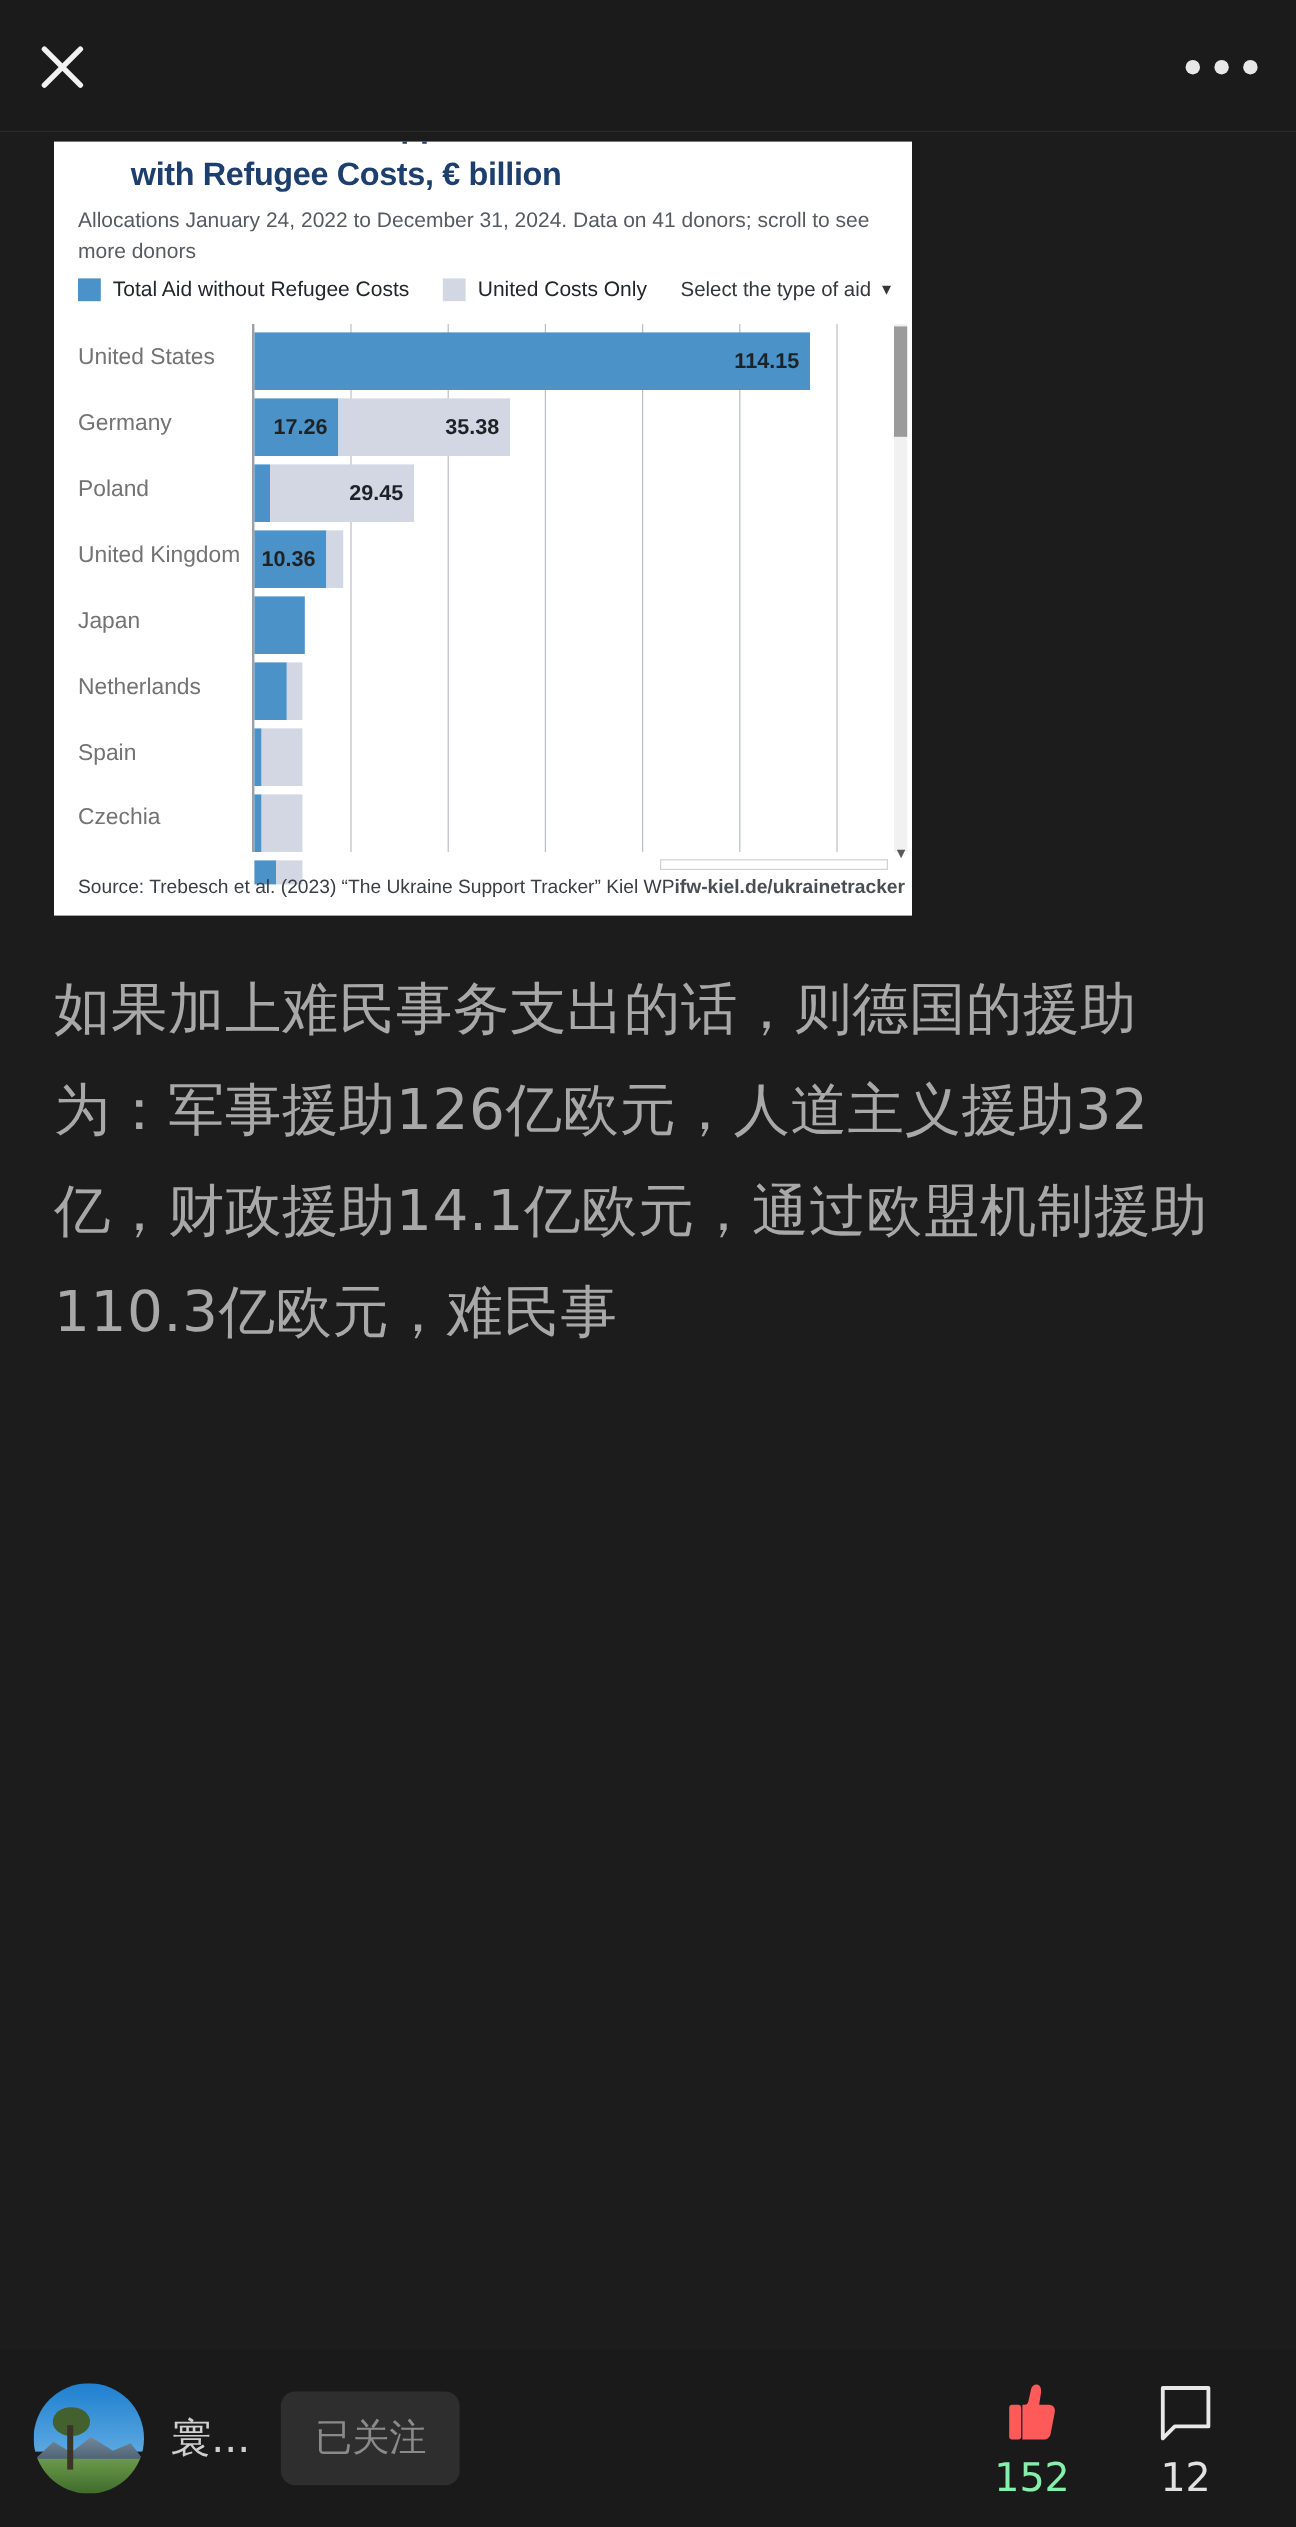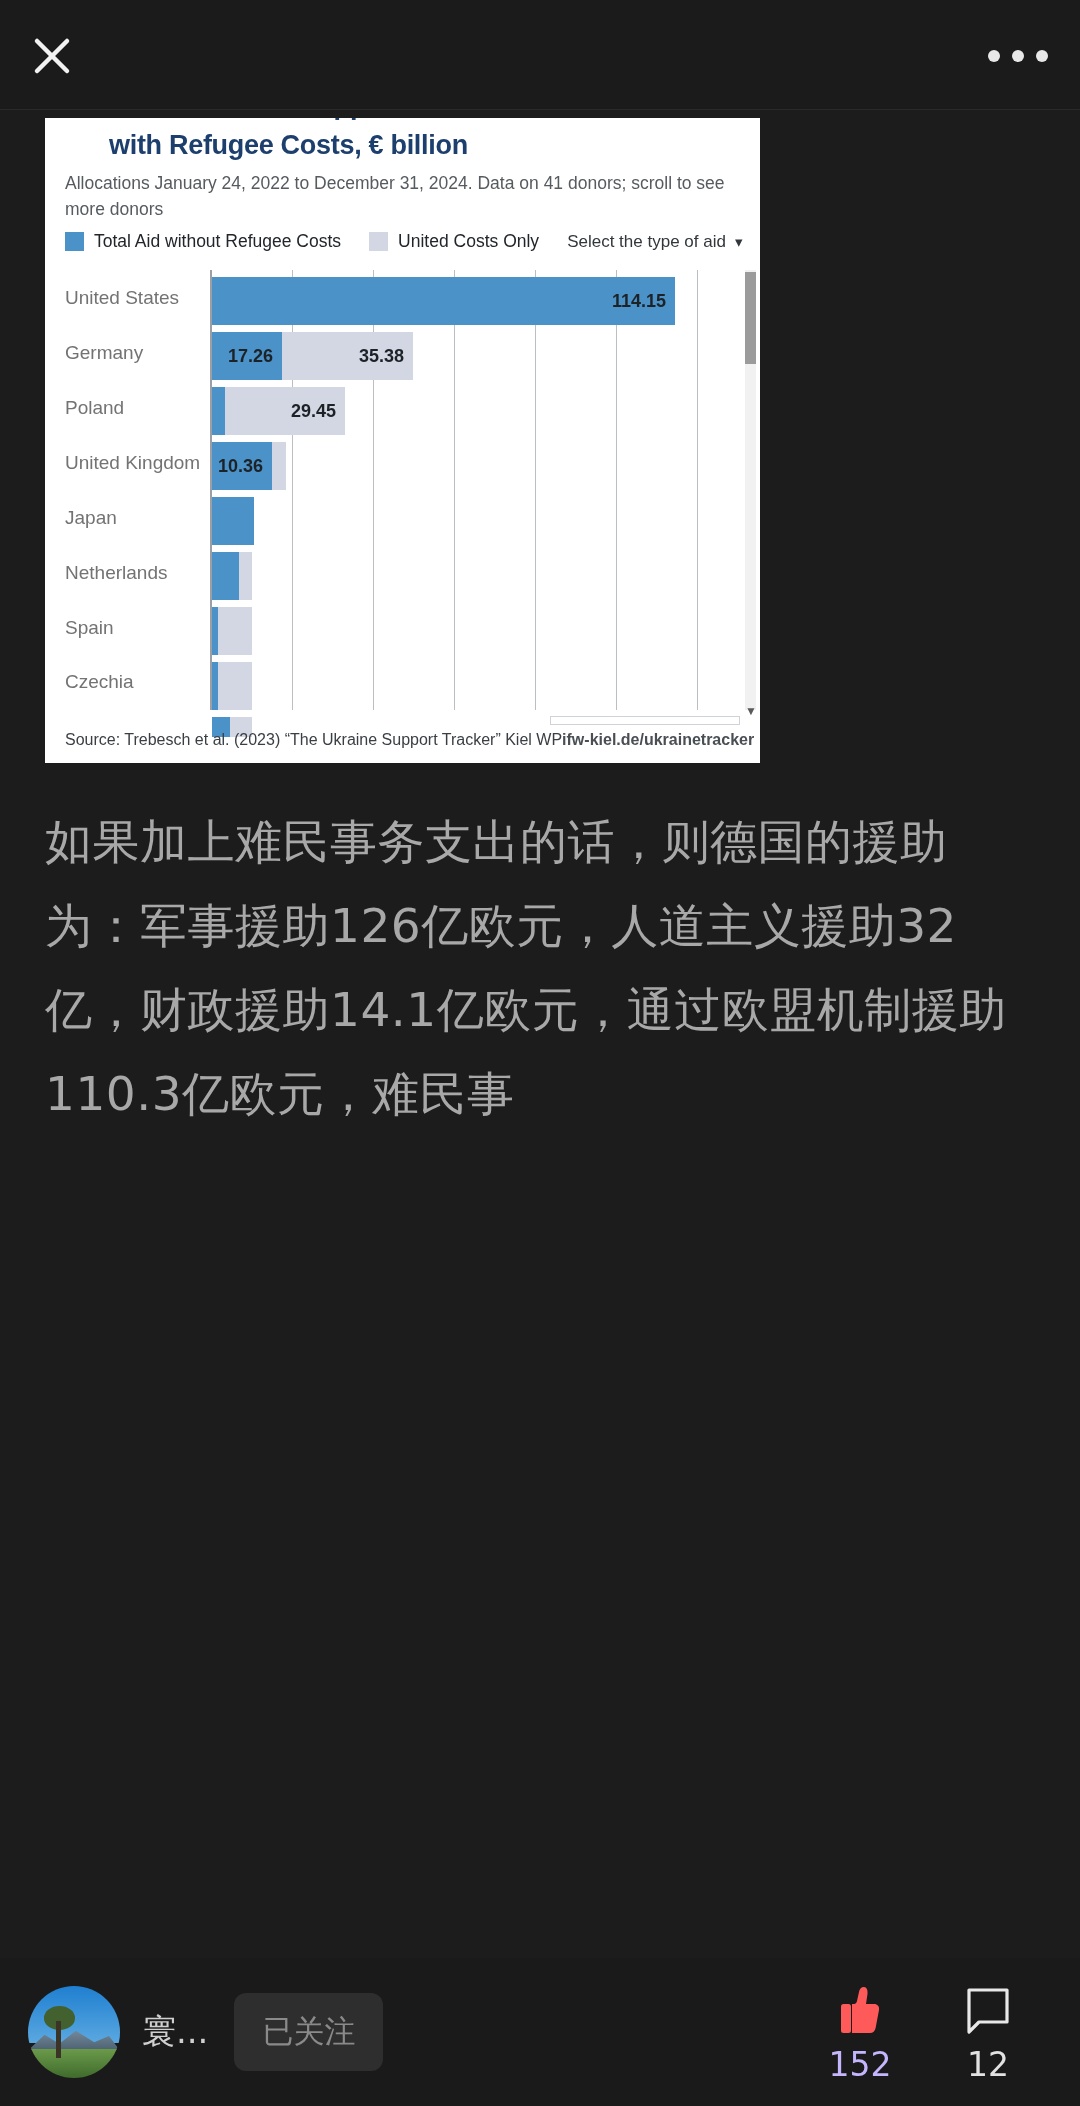--- a/index.html
+++ b/index.html
@@ -358,21 +358,21 @@
     display: flex;
     align-items: center;
     justify-content: center;
   }
   .action .count {
     margin-top: 6px;
     font-size: 33px;
     color: #e2e2e2;
     font-family: "DejaVu Sans", "Liberation Sans", sans-serif;
   }
-  .action.liked .count { color: #c4b5fd; }
+  .action.liked .count { color: #86efac; }
 </style>
 </head>
 <body>
 
 <div class="appbar">
   <div class="close-btn">
     <svg width="48" height="48" viewBox="0 0 48 48" aria-hidden="true">
       <line x1="9" y1="9" x2="39" y2="39" stroke="#f2f2f2" stroke-width="4.5" stroke-linecap="round"></line>
       <line x1="39" y1="9" x2="9" y2="39" stroke="#f2f2f2" stroke-width="4.5" stroke-linecap="round"></line>
     </svg>
@@ -433,21 +433,21 @@
         <div class="bar-row" style="top:7px; height:48px;">
           <div class="seg-blue" style="width:463px;">
             <span class="bar-value">114.15</span>
           </div>
         </div>
 
         <div class="bar-row" style="top:62px; height:48px;">
           <div class="seg-blue" style="width:70px;">
             <span class="bar-value">17.26</span>
           </div>
-          <div class="seg-grey" style="width:131px;">
+          <div class="seg-grey" style="width:143px;">
             <span class="bar-value">35.38</span>
           </div>
         </div>
 
         <div class="bar-row" style="top:117px; height:48px;">
           <div class="seg-blue" style="width:13px;"></div>
           <div class="seg-grey" style="width:120px;">
             <span class="bar-value">29.45</span>
           </div>
         </div>

